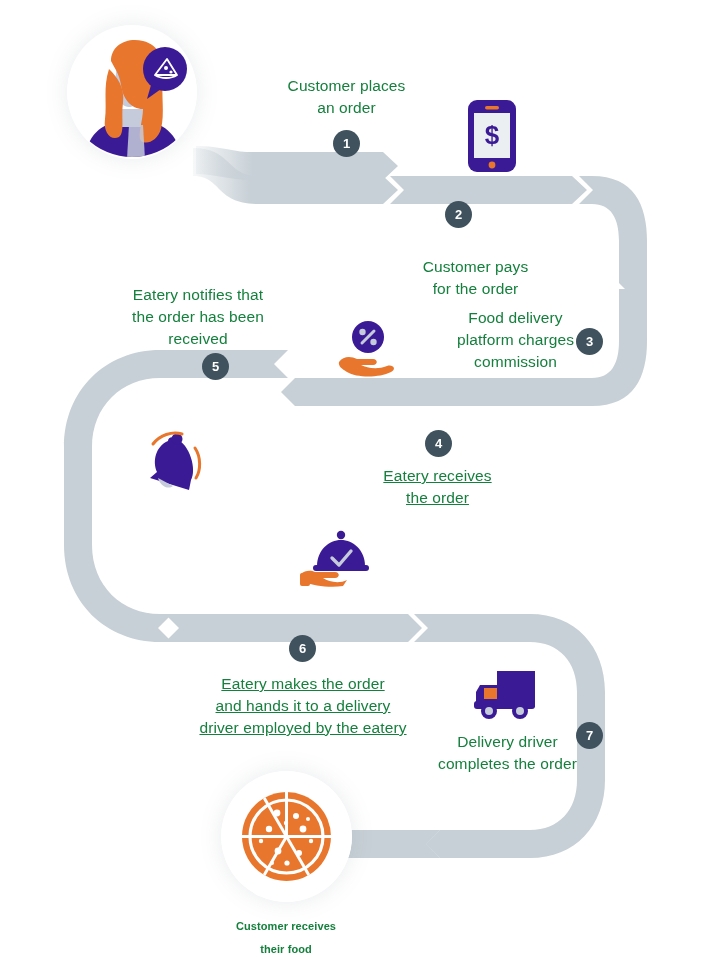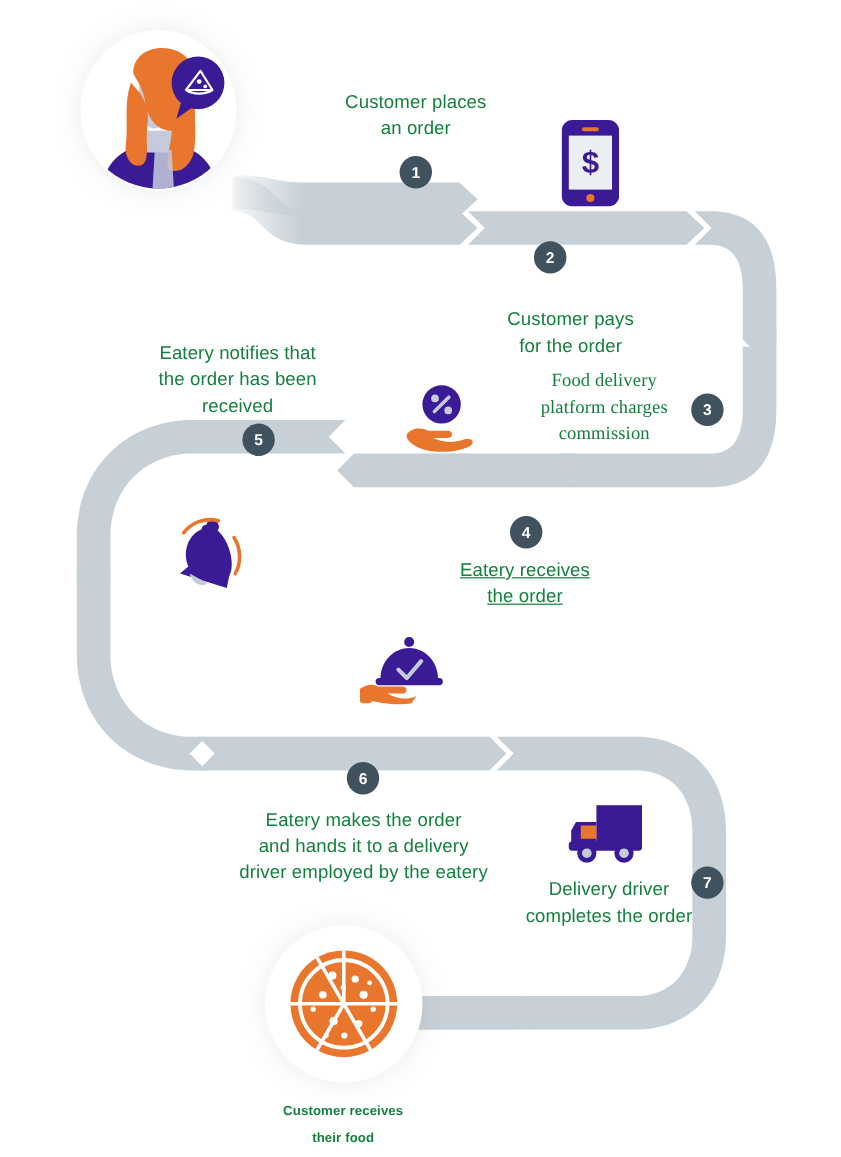--- a/index.html
+++ b/index.html
@@ -272,36 +272,36 @@
   </div>
 
   <div class="step-label" style="left:259px; top:75px; width:175px;">Customer places
 an order</div>
   <div class="badge" style="left:333px; top:130px;">1</div>
 
   <div class="badge" style="left:445px; top:201px;">2</div>
   <div class="step-label" style="left:388px; top:236px; width:175px;margin-top:20px;">Customer pays
 for the order</div>
 
-  <div class="step-label" style="left:416px; top:307px; width:175px;font-family:Liberation Serif, serif;">Food delivery
+  <div class="step-label" style="left:428px; top:307px; width:175px;">Food delivery
 platform charges
 commission</div>
   <div class="badge" style="left:576px; top:328px;">3</div>
 
   <div class="step-label" style="left:109px; top:284px; width:178px;">Eatery notifies that
 the order has been
 received</div>
   <div class="badge" style="left:202px; top:353px;">5</div>
 
   <div class="badge" style="left:425px; top:430px;">4</div>
   <div class="step-label" style="left:350px; top:465px; width:175px;text-decoration:underline;">Eatery receives
 the order</div>
 
   <div class="badge" style="left:289px; top:635px;">6</div>
-  <div class="step-label" style="left:163px; top:673px; width:280px;">Eatery makes the order
+  <div class="step-label" style="left:163px; top:673px; width:280px;text-decoration:underline;">Eatery makes the order
 and hands it to a delivery
 driver employed by the eatery</div>
 
   <div class="badge" style="left:576px; top:722px;">7</div>
   <div class="step-label" style="left:420px; top:731px; width:175px;">Delivery driver
 completes the order</div>
 
   <div class="step-label bold" style="left:195px; top:915px; width:182px;">Customer receives
 their food</div>
 

